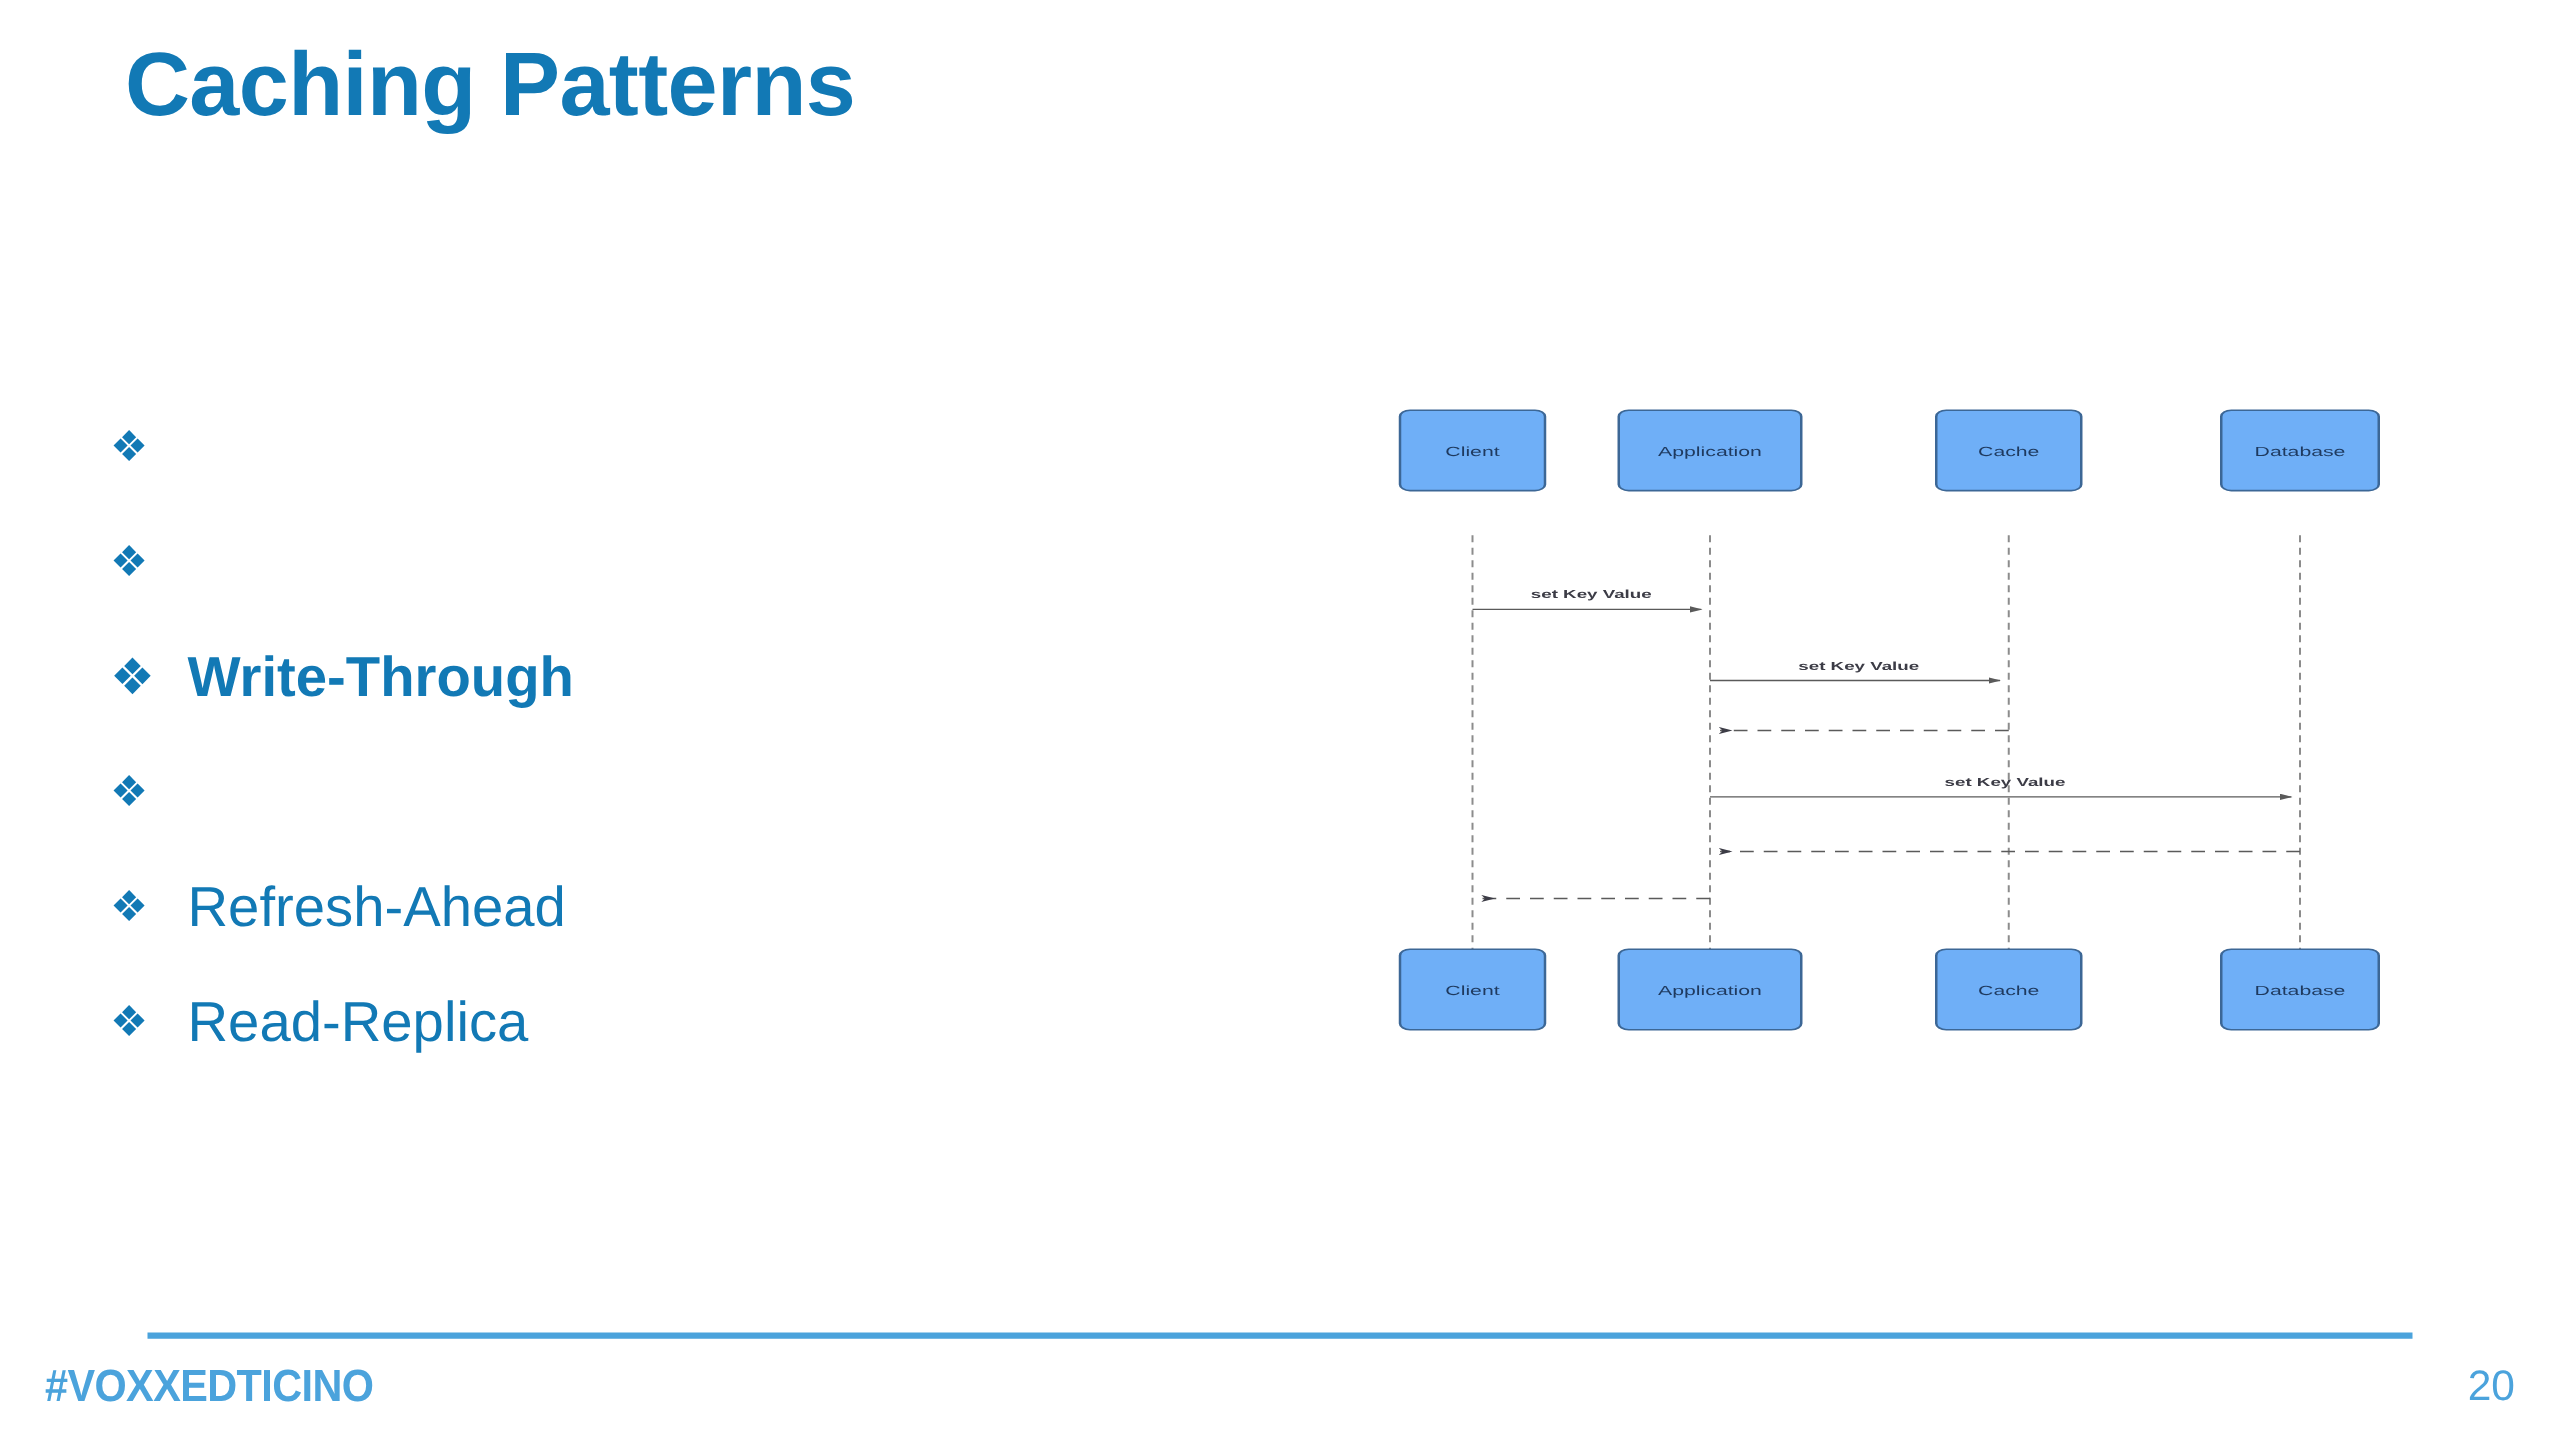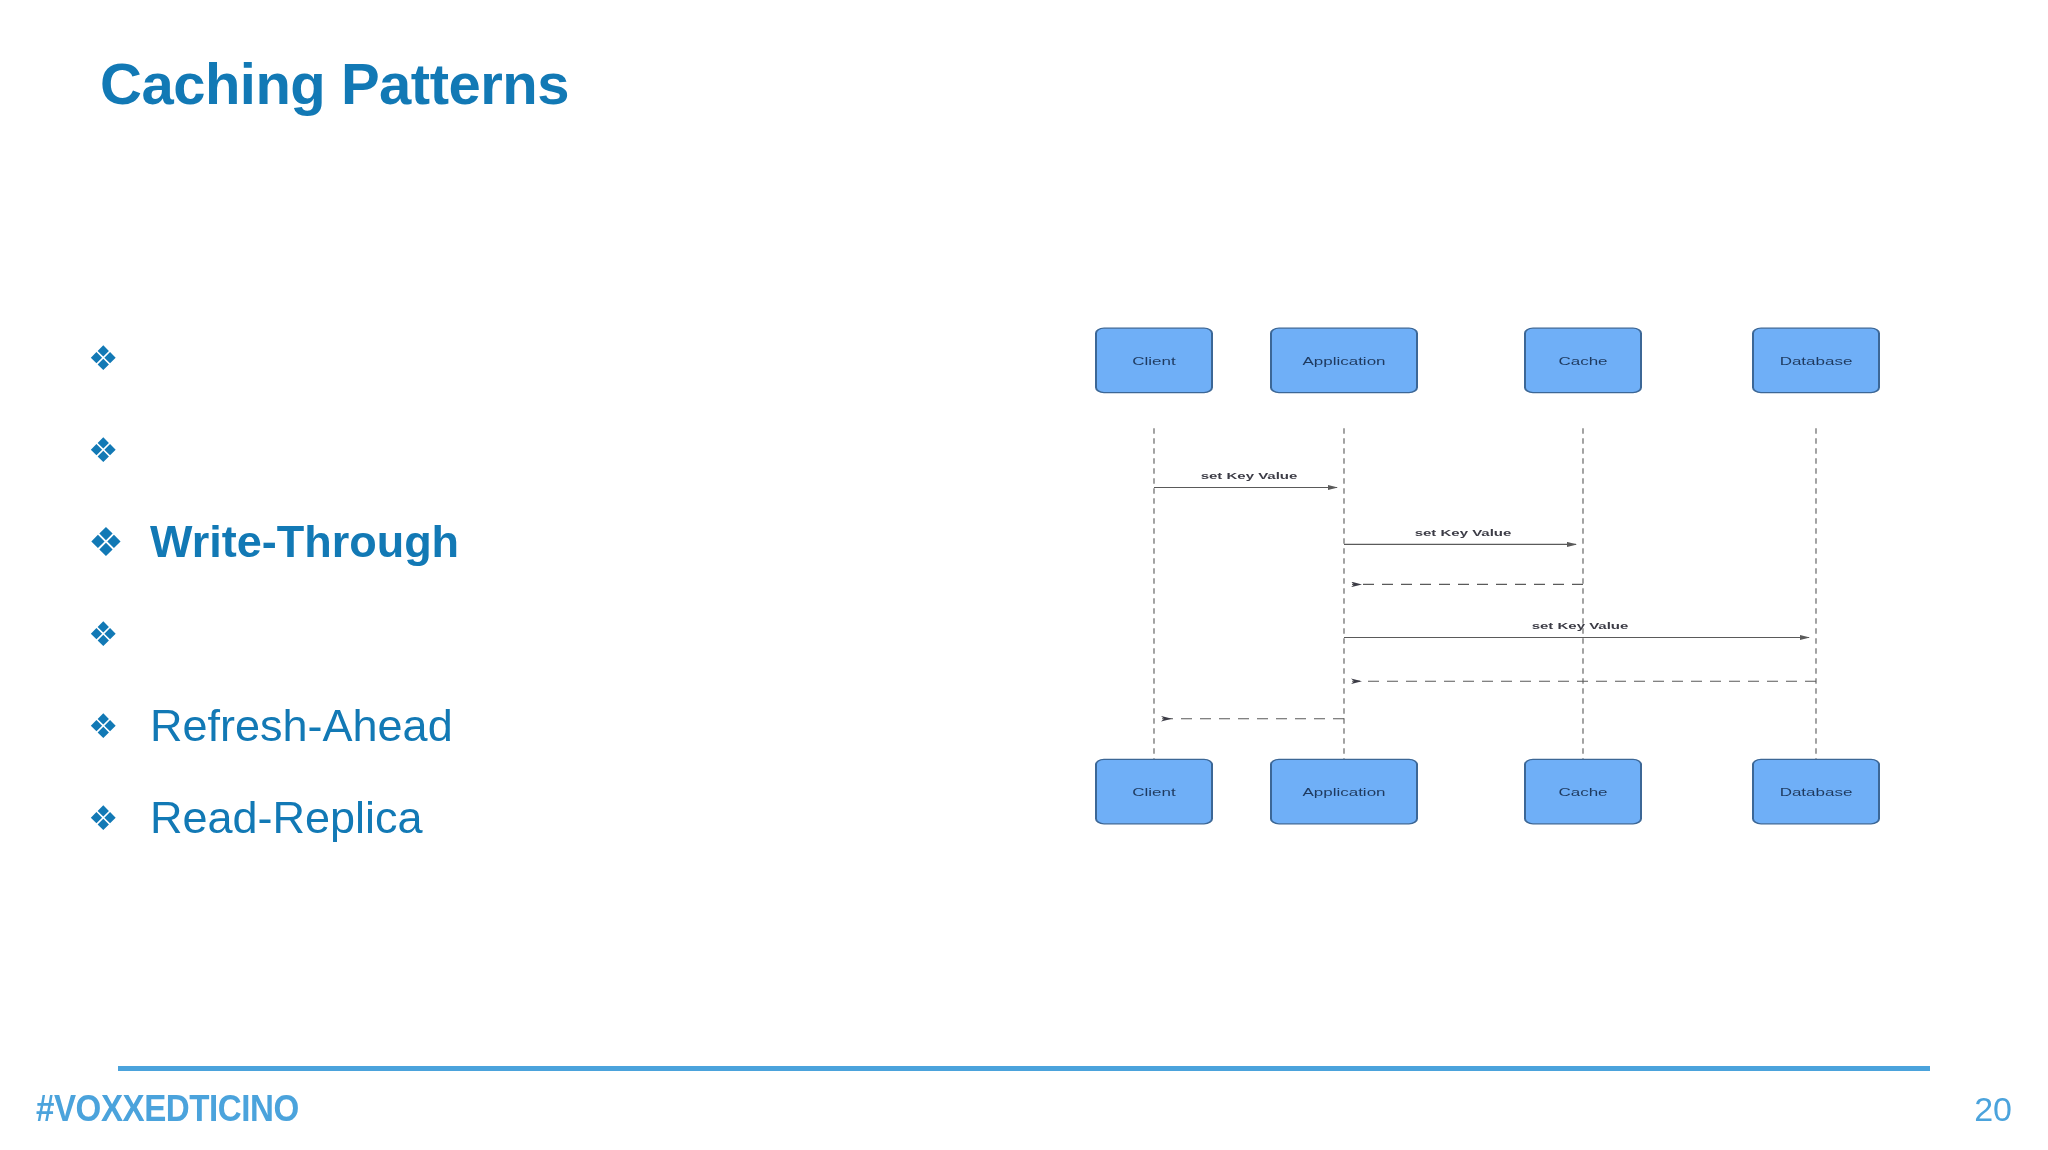--- a/index.html
+++ b/index.html
@@ -17,27 +17,26 @@
     height: 1150px;
     background: #ffffff;
     overflow: hidden;
   }
 
   
   #slide-title {
     position: absolute;
     left: 100px;
     top: 28px;
-    font-size: 58px;
+    font-size: 72px;
     font-weight: bold;
     color: #1279B5;
     letter-spacing: -0.5px;
     line-height: 1.12;
     white-space: nowrap;
-    margin-top: 24px;
   }
 
   
   #bullet-list {
     position: absolute;
     left: 84px;
     top: 312px;
     width: 820px;
   }
   .bullet-row {
@@ -65,21 +64,21 @@
     white-space: nowrap;
   }
   .bullet-row.em .bullet-text {
     font-weight: bold;
     font-size: 45px;
   }
 
   
   #sequence-diagram {
     position: absolute;
-    left: 1026px;
+    left: 1050px;
     top: 300px;
     width: 920px;
     height: 550px;
   }
   #sequence-diagram svg {
     display: block;
   }
   .lifeline-box-rect {
     fill: #6FAFF7;
     stroke: #3C6796;

